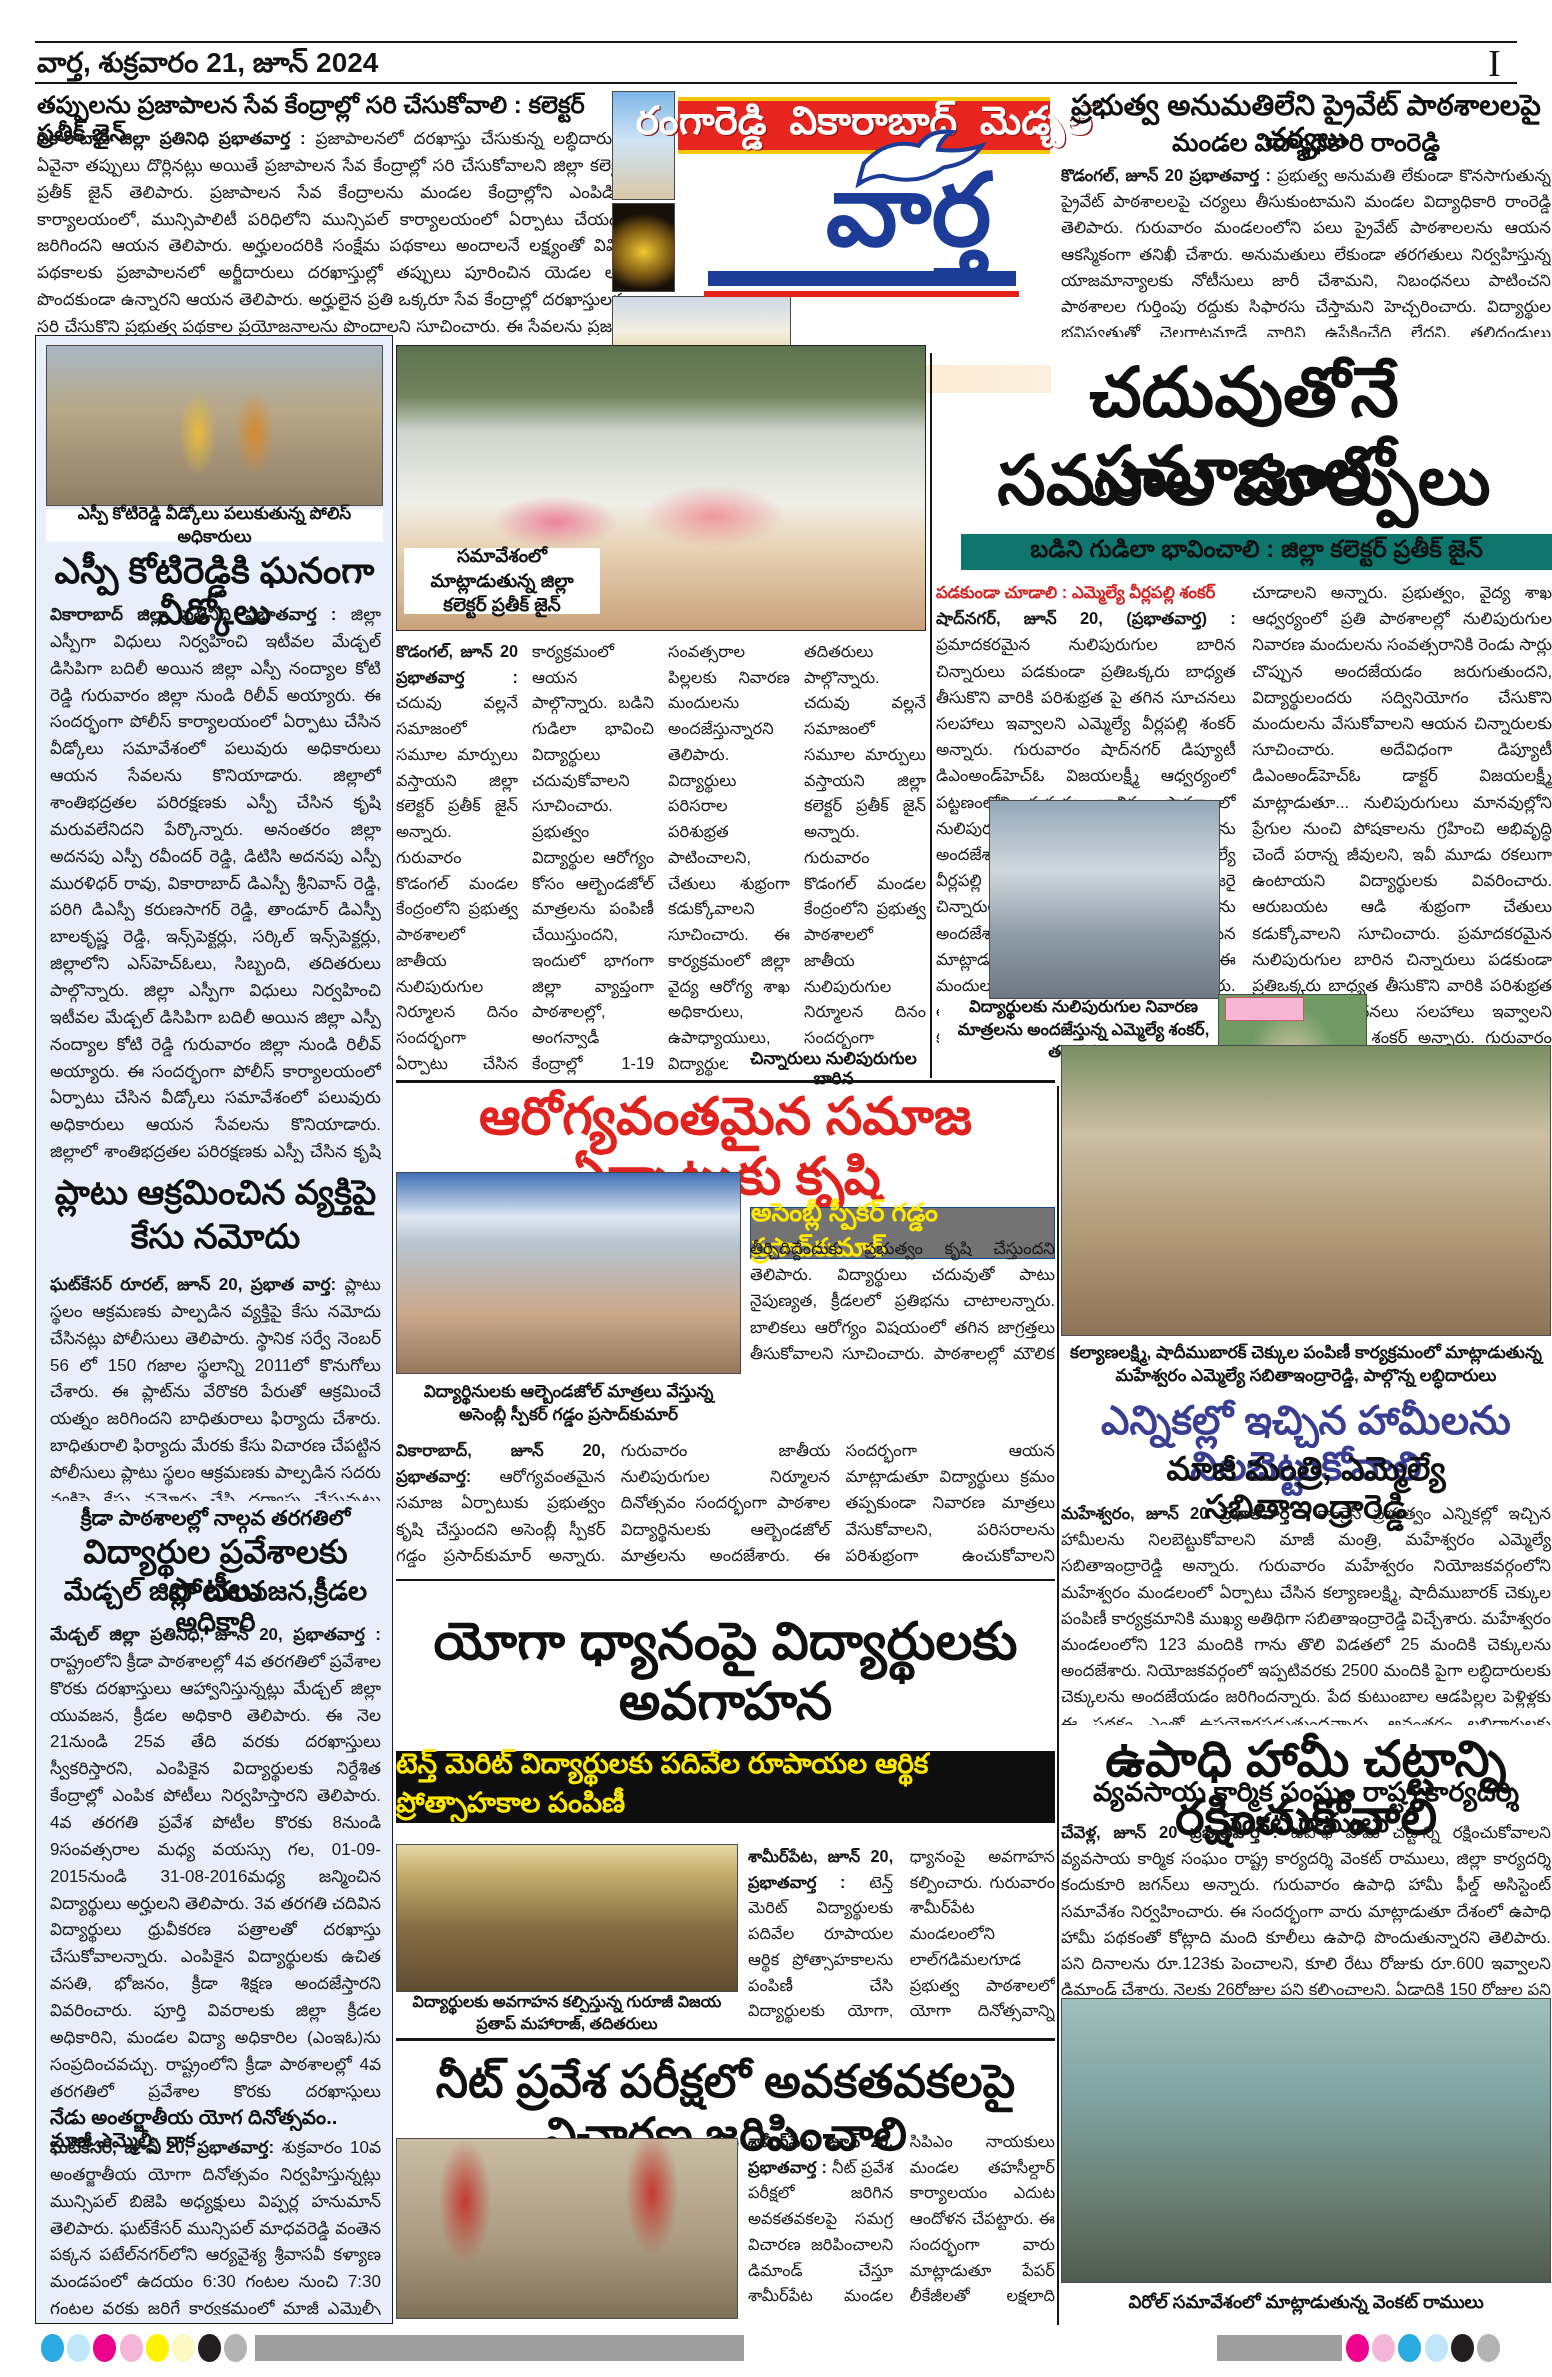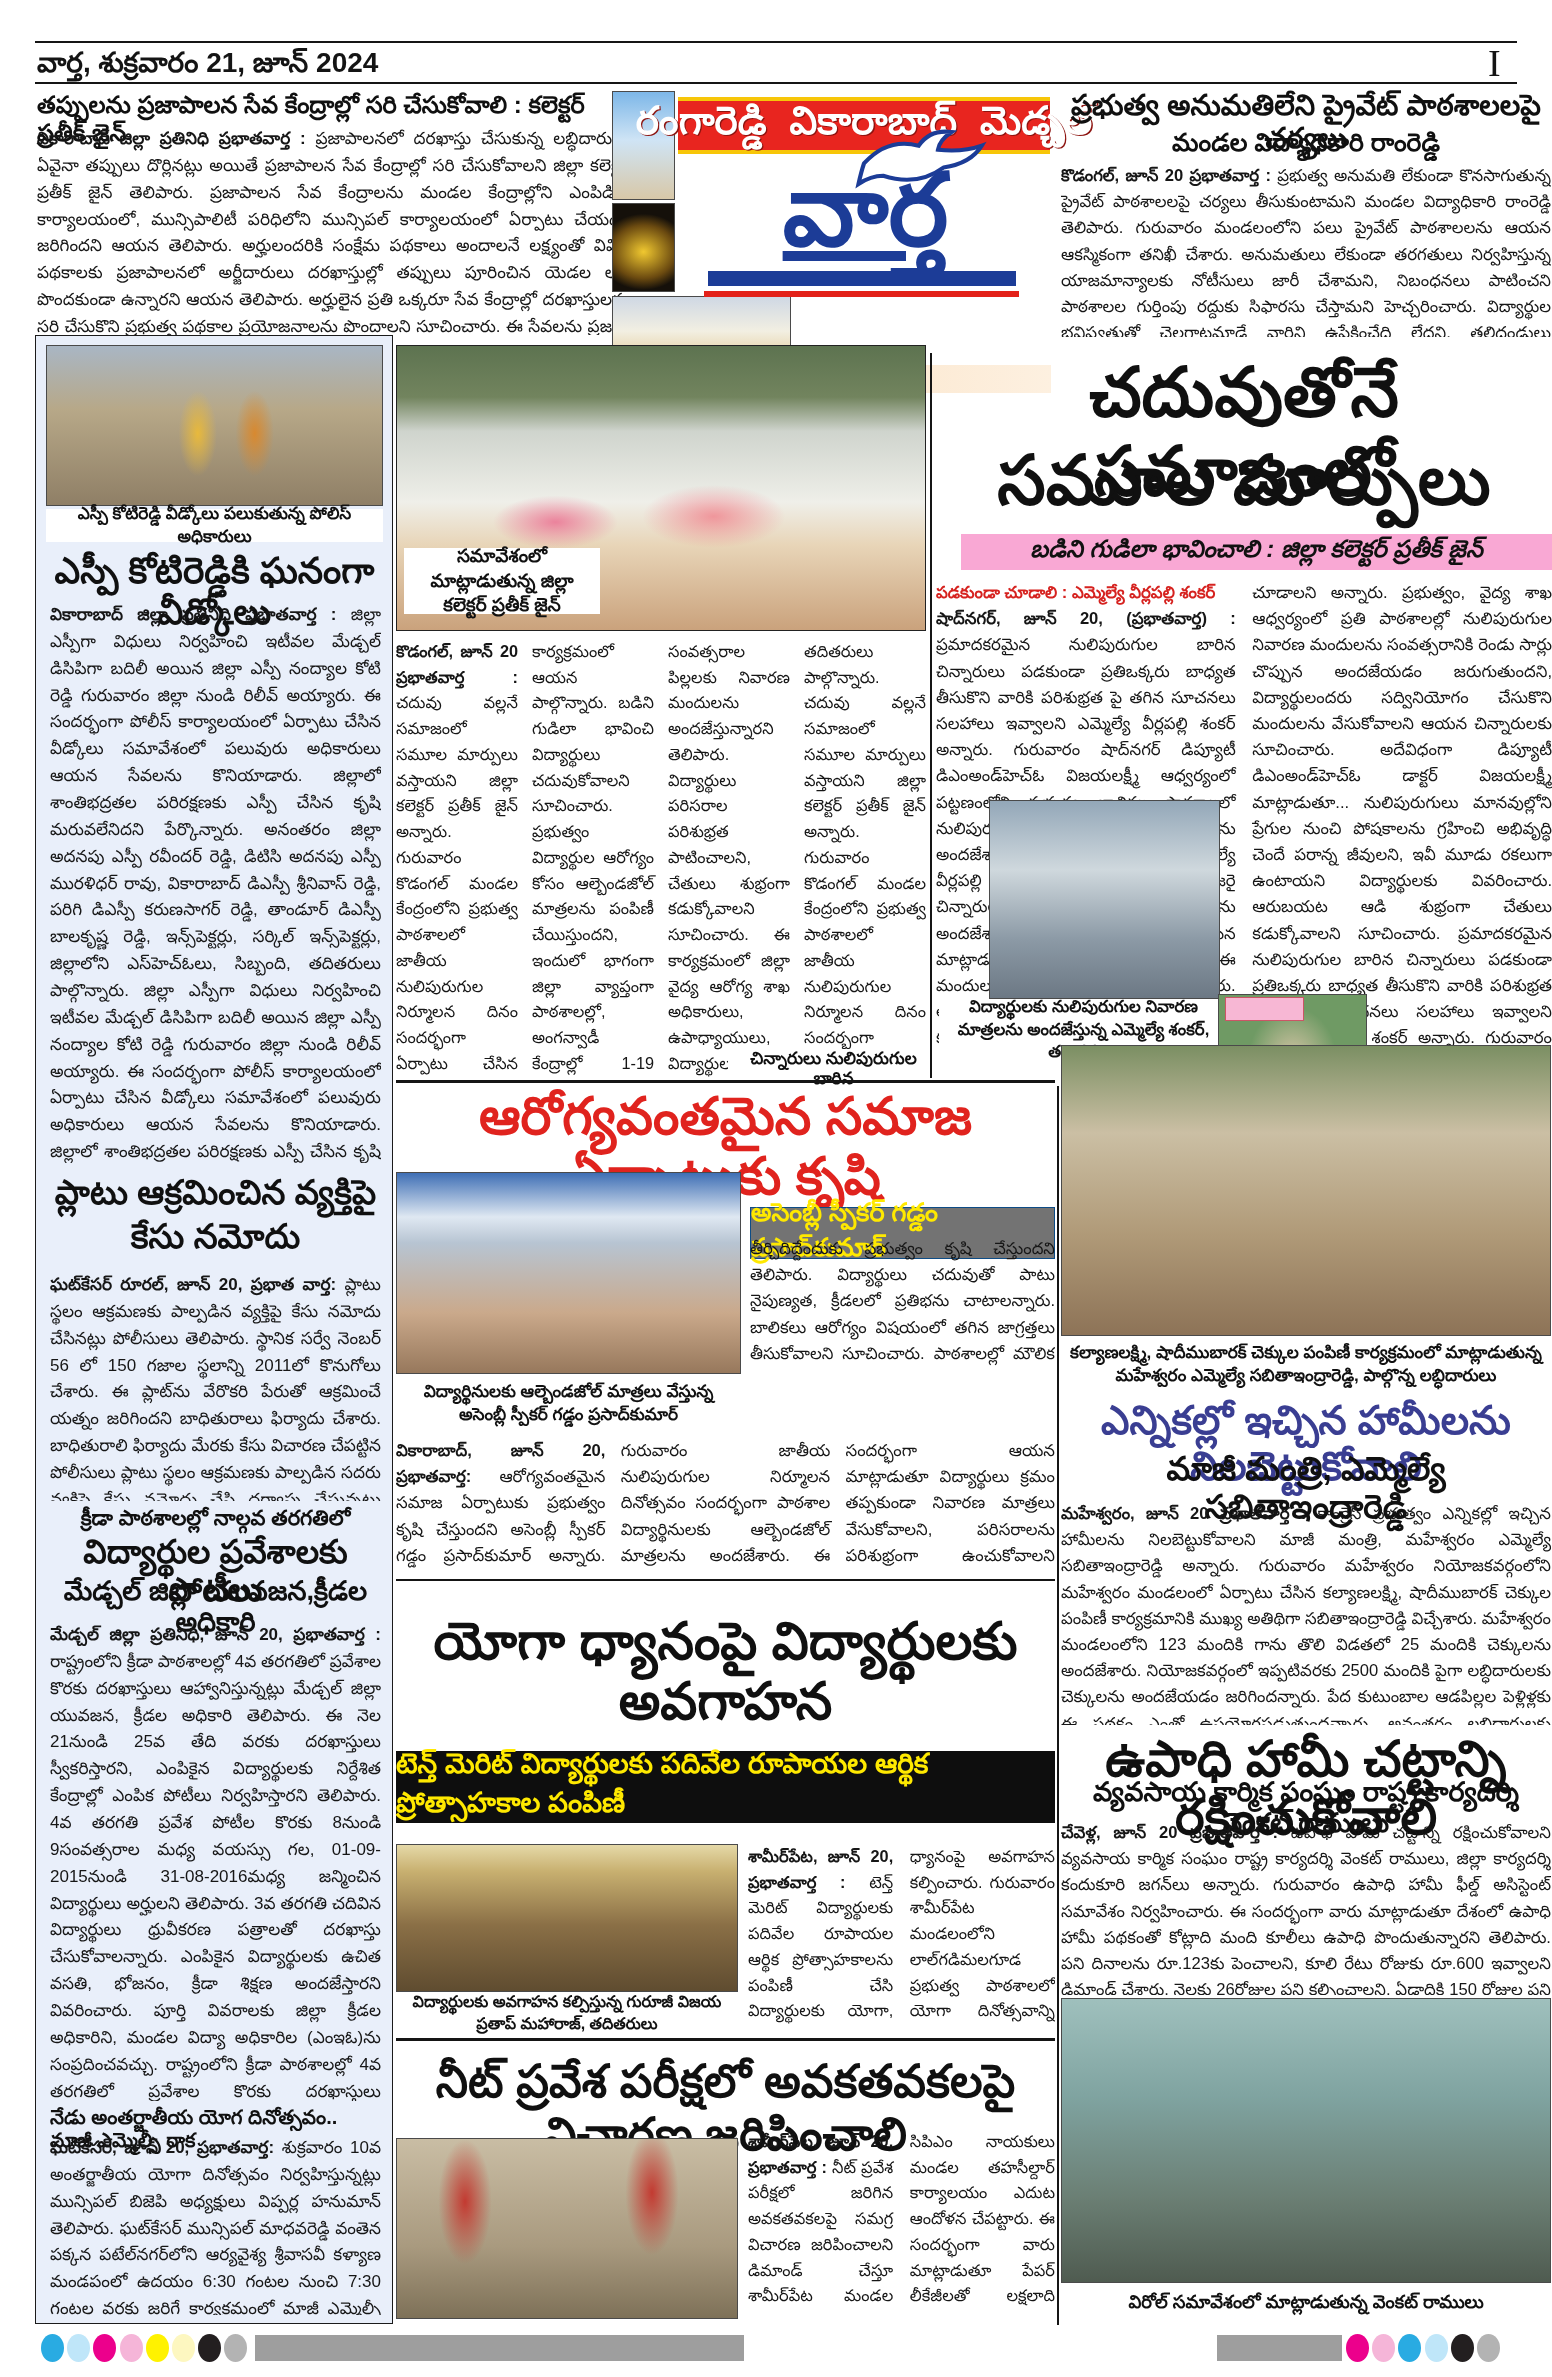--- a/index.html
+++ b/index.html
@@ -35,21 +35,21 @@
     radial-gradient(38px 89px at 75% 30%, #c33a31, rgba(195,58,49,0) 70%),
     linear-gradient(180deg,#c9bda4 0%,#a99a7f 60%,#7e7158 100%);}
   .p-venkat{background:linear-gradient(180deg,#9fc0bd 0%,#7fa3a0 35%,#6b7f74 70%,#4f5b50 100%);}
   .p-temple1{background:linear-gradient(180deg,#7db7e8 0%,#cfe4f5 45%,#d8c8a8 100%);}
   .p-deity{background:radial-gradient(45px 38px at 50% 55%, #f0c830, #6b4a10 70%, #15100a 100%);}
   .p-temple3{background:linear-gradient(180deg,#cfd8e4 0%,#f2efe2 55%,#e4cf9f 100%);}
   .banner{position:absolute;background:#e8251f;border-top:4.5px solid #f7c608;border-bottom:4.5px solid #f7c608;display:flex;align-items:center;justify-content:center;gap:11.5px;box-sizing:border-box;}
   .banner span.lbl{color:#fff;font-weight:700;font-size:39px;text-shadow:1.3px 1.3px 0 #8d1410;}
   .banner .sep{width:4.5px;height:33px;background:#f7c608;display:inline-block;}
   .logo-word{position:absolute;font-weight:700;color:#1c3c97;text-align:center;line-height:1;}
-  .strip-yellow{position:absolute;background:#f9a8d4;display:flex;align-items:center;justify-content:center;font-weight:700;color:#111;font-style:italic;}
+  .strip-yellow{position:absolute;background:#0f766e;display:flex;align-items:center;justify-content:center;font-weight:700;color:#111;}
   .strip-black{position:absolute;background:#0e0e0e;display:flex;align-items:center;justify-content:center;font-weight:700;color:#ffe900;}
   .badge-blue{position:absolute;background:#737373;display:flex;align-items:center;justify-content:center;font-weight:700;color:#ffe900;border:1.3px solid #0d4c86;box-sizing:border-box;margin-top:35px;}
   .dot{display:inline-block;width:23px;height:28px;border-radius:50%;margin-right:3.2px;vertical-align:top;}
   .c1{background:#29abe2}.c2{background:#bfe6f9}.c3{background:#ec008c}.c4{background:#f5b5d8}
   .c5{background:#fff200}.c6{background:#fdf7c0}.c7{background:#231f20}.c8{background:#b3b3b3}
   .graybar{position:absolute;background:#9e9e9e;height:25.5px;}
   .leftbox{position:absolute;left:35px;top:335px;width:358px;height:1989px;background:#e9effa;border:1.9px solid #1b1b1b;box-sizing:border-box;}
   .pinktab{position:absolute;background:#f7b7d4;border:0.6px solid #c56;}
 </style>
 </head>
@@ -68,21 +68,21 @@
 <div class="photo p-temple1" style="left:612px;top:91px;width:63px;height:109px;"></div>
 <div class="banner" style="left:678px;top:97px;width:372px;height:57px;">
   <span class="lbl">రంగారెడ్డి</span>
   <span class="sep"></span>
   <span class="lbl">వికారాబాద్</span>
   <span class="sep"></span>
   <span class="lbl">మెడ్చల్</span>
 </div>
 <div class="photo p-deity" style="left:612px;top:203px;width:63px;height:89px;"></div>
 <div class="photo p-temple3" style="left:612px;top:296px;width:179px;height:64px;"></div>
-<div class="logo-word" style="left:712px;top:160px;width:307px;font-size:101px;text-decoration:underline;">వార్త</div>
+<div class="logo-word" style="left:755px;top:160px;width:307px;font-size:101px;">వార్త</div>
 <svg class="abs" style="left:853px;top:126px;" width="137" height="64" viewBox="0 0 100 46">
   <path d="M8 27 Q25 8 48 14 Q56 2 72 4 Q63 10 62 17 Q80 19 94 14 Q86 27 66 30 Q47 44 22 36 Q13 36 4 42 Q6 33 8 27 Z" fill="#ffffff" stroke="#1c3c97" stroke-width="3"></path>
 </svg>
 <div class="abs" style="left:708px;top:271px;width:308px;height:15.3px;background:#1c3c97;"></div>
 <div class="abs" style="left:704px;top:291px;width:315px;height:5.7px;background:#e32119;"></div>
 <div class="abs" style="left:612px;top:365px;width:16.6px;height:28px;background:#ef9340;"></div>
 <div class="abs" style="left:630px;top:365px;width:421px;height:28px;background:linear-gradient(90deg,#f8c791,#fbe2c4 20%,#fdf0e0);"></div>
 
 <div class="hl center" style="left:1061px;top:89px;width:490px;font-size:29px;">ప్రభుత్వ అనుమతిలేని ప్రైవేట్ పాఠశాలలపై చర్యలు</div>
 <div class="hl center" style="left:1061px;top:128px;width:490px;font-size:25px;">మండల విద్యాధికారి రాంరెడ్డి</div>

